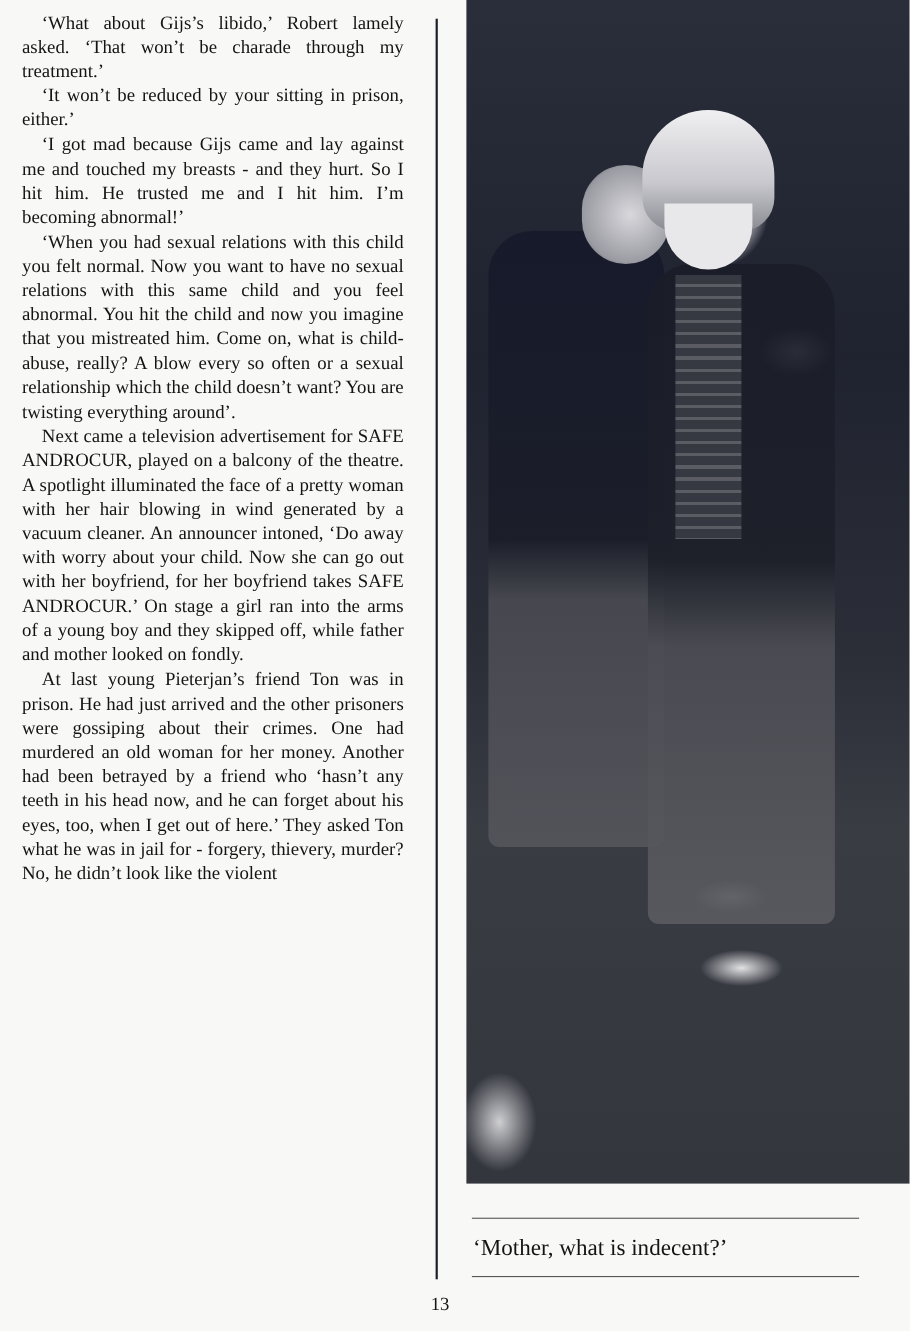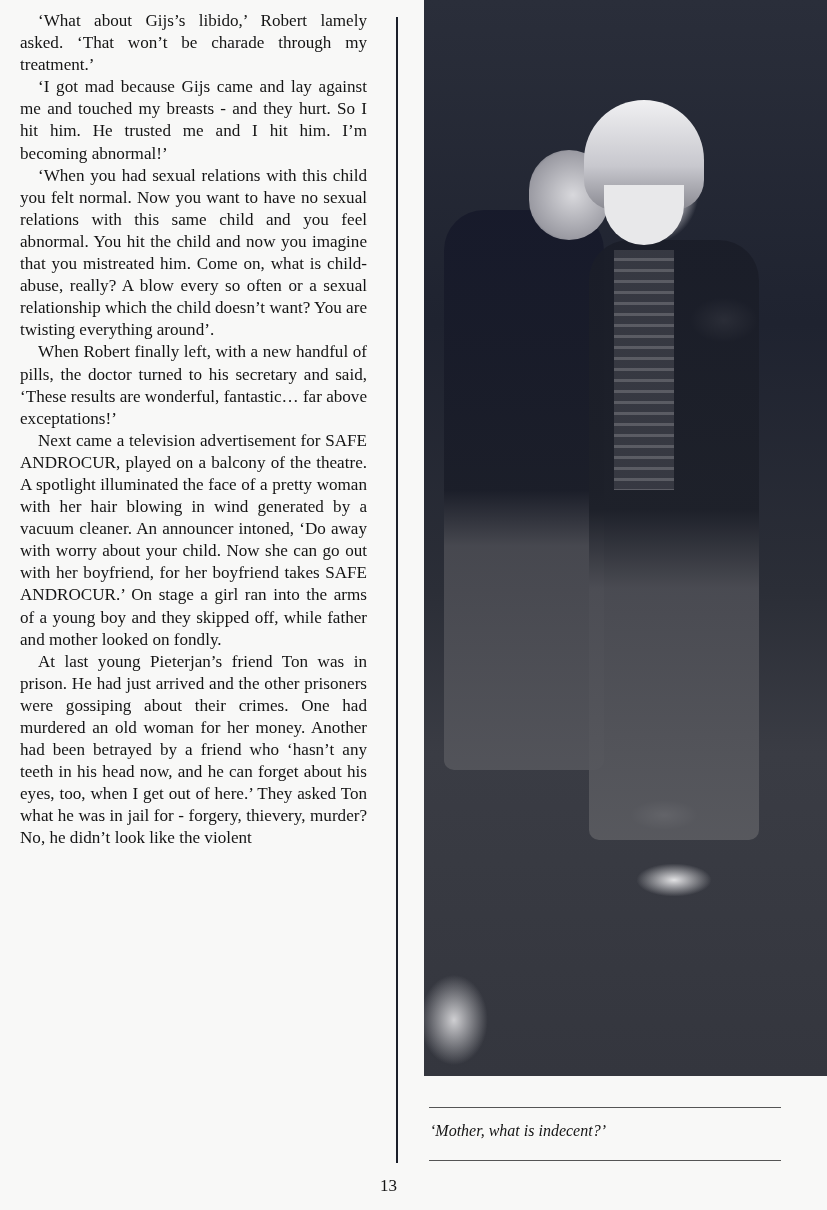--- a/index.html
+++ b/index.html
@@ -12,21 +12,21 @@
       position: absolute; left: 20px; top: 10px; width: 347px;
       font-size: 17.1px; line-height: 22.1px;
       text-align: justify; hyphens: manual;
     }
     .text-column p { margin: 0; text-indent: 18px; }
     .column-rule {
       position: absolute; left: 396px; top: 17px; width: 1.5px; height: 1146px;
       background: #1b1f2a;
     }
     .page-number {
-      position: absolute; left: 380px; top: 1176px; width: 40px; 
+      position: absolute; left: 380px; top: 1176px; width: 40px; text-align: center;
       font-size: 17px;
     }
     .photo {
       position: absolute; left: 424px; top: 0; width: 403px; height: 1076px;
       background:
         radial-gradient(ellipse 60px 70px at 230px 190px, #e6e6ea 0%, #b8b8be 45%, rgba(0,0,0,0) 75%),
         radial-gradient(ellipse 40px 45px at 145px 200px, #bdbdc2 0%, rgba(0,0,0,0) 75%),
         radial-gradient(ellipse 45px 30px at 300px 320px, #d8d8dc 0%, rgba(0,0,0,0) 75%),
         radial-gradient(ellipse 50px 22px at 250px 880px, #e2e2e4 0%, rgba(0,0,0,0) 75%),
         radial-gradient(ellipse 45px 20px at 240px 815px, #d4d4d8 0%, rgba(0,0,0,0) 75%),
@@ -61,31 +61,31 @@
       position: absolute; left: 105px; top: 150px; width: 80px; height: 90px;
       border-radius: 40px; background: radial-gradient(circle at 55% 50%, #d8d8dc 0%, #9a9aa2 70%, rgba(0,0,0,0) 100%);
     }
     .caption-rule {
       position: absolute; left: 429px; width: 352px; height: 1px; background: #555;
     }
     .caption-rule.top { top: 1107px; }
     .caption-rule.bottom { top: 1160px; }
     .caption {
       position: absolute; left: 430px; top: 1122px; width: 350px;
-      font-style: italic; font-size: 16px;
+      font-size: 21px;
     }
   </style>
 </head>
 <body>
 
 <div class="text-column">
   <p>‘What about Gijs’s libido,’ Robert lame­ly asked. ‘That won’t be charade through my treatment.’</p>
+  <p>‘It won’t be reduced by your sitting in prison, either.’</p>
   <p>‘I got mad because Gijs came and lay against me and touched my breasts - and they hurt. So I hit him. He trusted me and I hit him. I’m becoming abnormal!’</p>
   <p>‘When you had sexual relations with this child you felt normal. Now you want to have no sexual relations with this same child and you feel abnormal. You hit the child and now you imagine that you mistreated him. Come on, what is child-abuse, really? A blow every so often or a sexual relationship which the child doesn’t want? You are twisting everything around’.</p>
-  <p>When Robert finally left, with a new handful of pills, the doctor turned to his sec­retary and said, ‘These results are wonder­ful, fantastic… far above exceptations!’</p>
   <p>Next came a television advertisement for SAFE ANDROCUR, played on a balcony of the theatre. A spotlight illuminated the face of a pretty woman with her hair blow­ing in wind generated by a vacuum cleaner. An announcer intoned, ‘Do away with wor­ry about your child. Now she can go out with her boyfriend, for her boyfriend takes SAFE ANDROCUR.’ On stage a girl ran into the arms of a young boy and they skip­ped off, while father and mother looked on fondly.</p>
   <p>At last young Pieterjan’s friend Ton was in prison. He had just arrived and the other prisoners were gossiping about their crimes. One had murdered an old woman for her money. Another had been betrayed by a friend who ‘hasn’t any teeth in his head now, and he can forget about his eyes, too, when I get out of here.’ They asked Ton what he was in jail for - forgery, thievery, murder? No, he didn’t look like the violent</p>
 </div>
 
 <div class="column-rule"></div>
 
 <div class="photo" title="Black-and-white photograph of a woman embracing a blond boy in a scarf, standing in a dim room">
   <div class="figure-left"></div>
   <div class="figure-right"></div>
   <div class="face-woman"></div>

